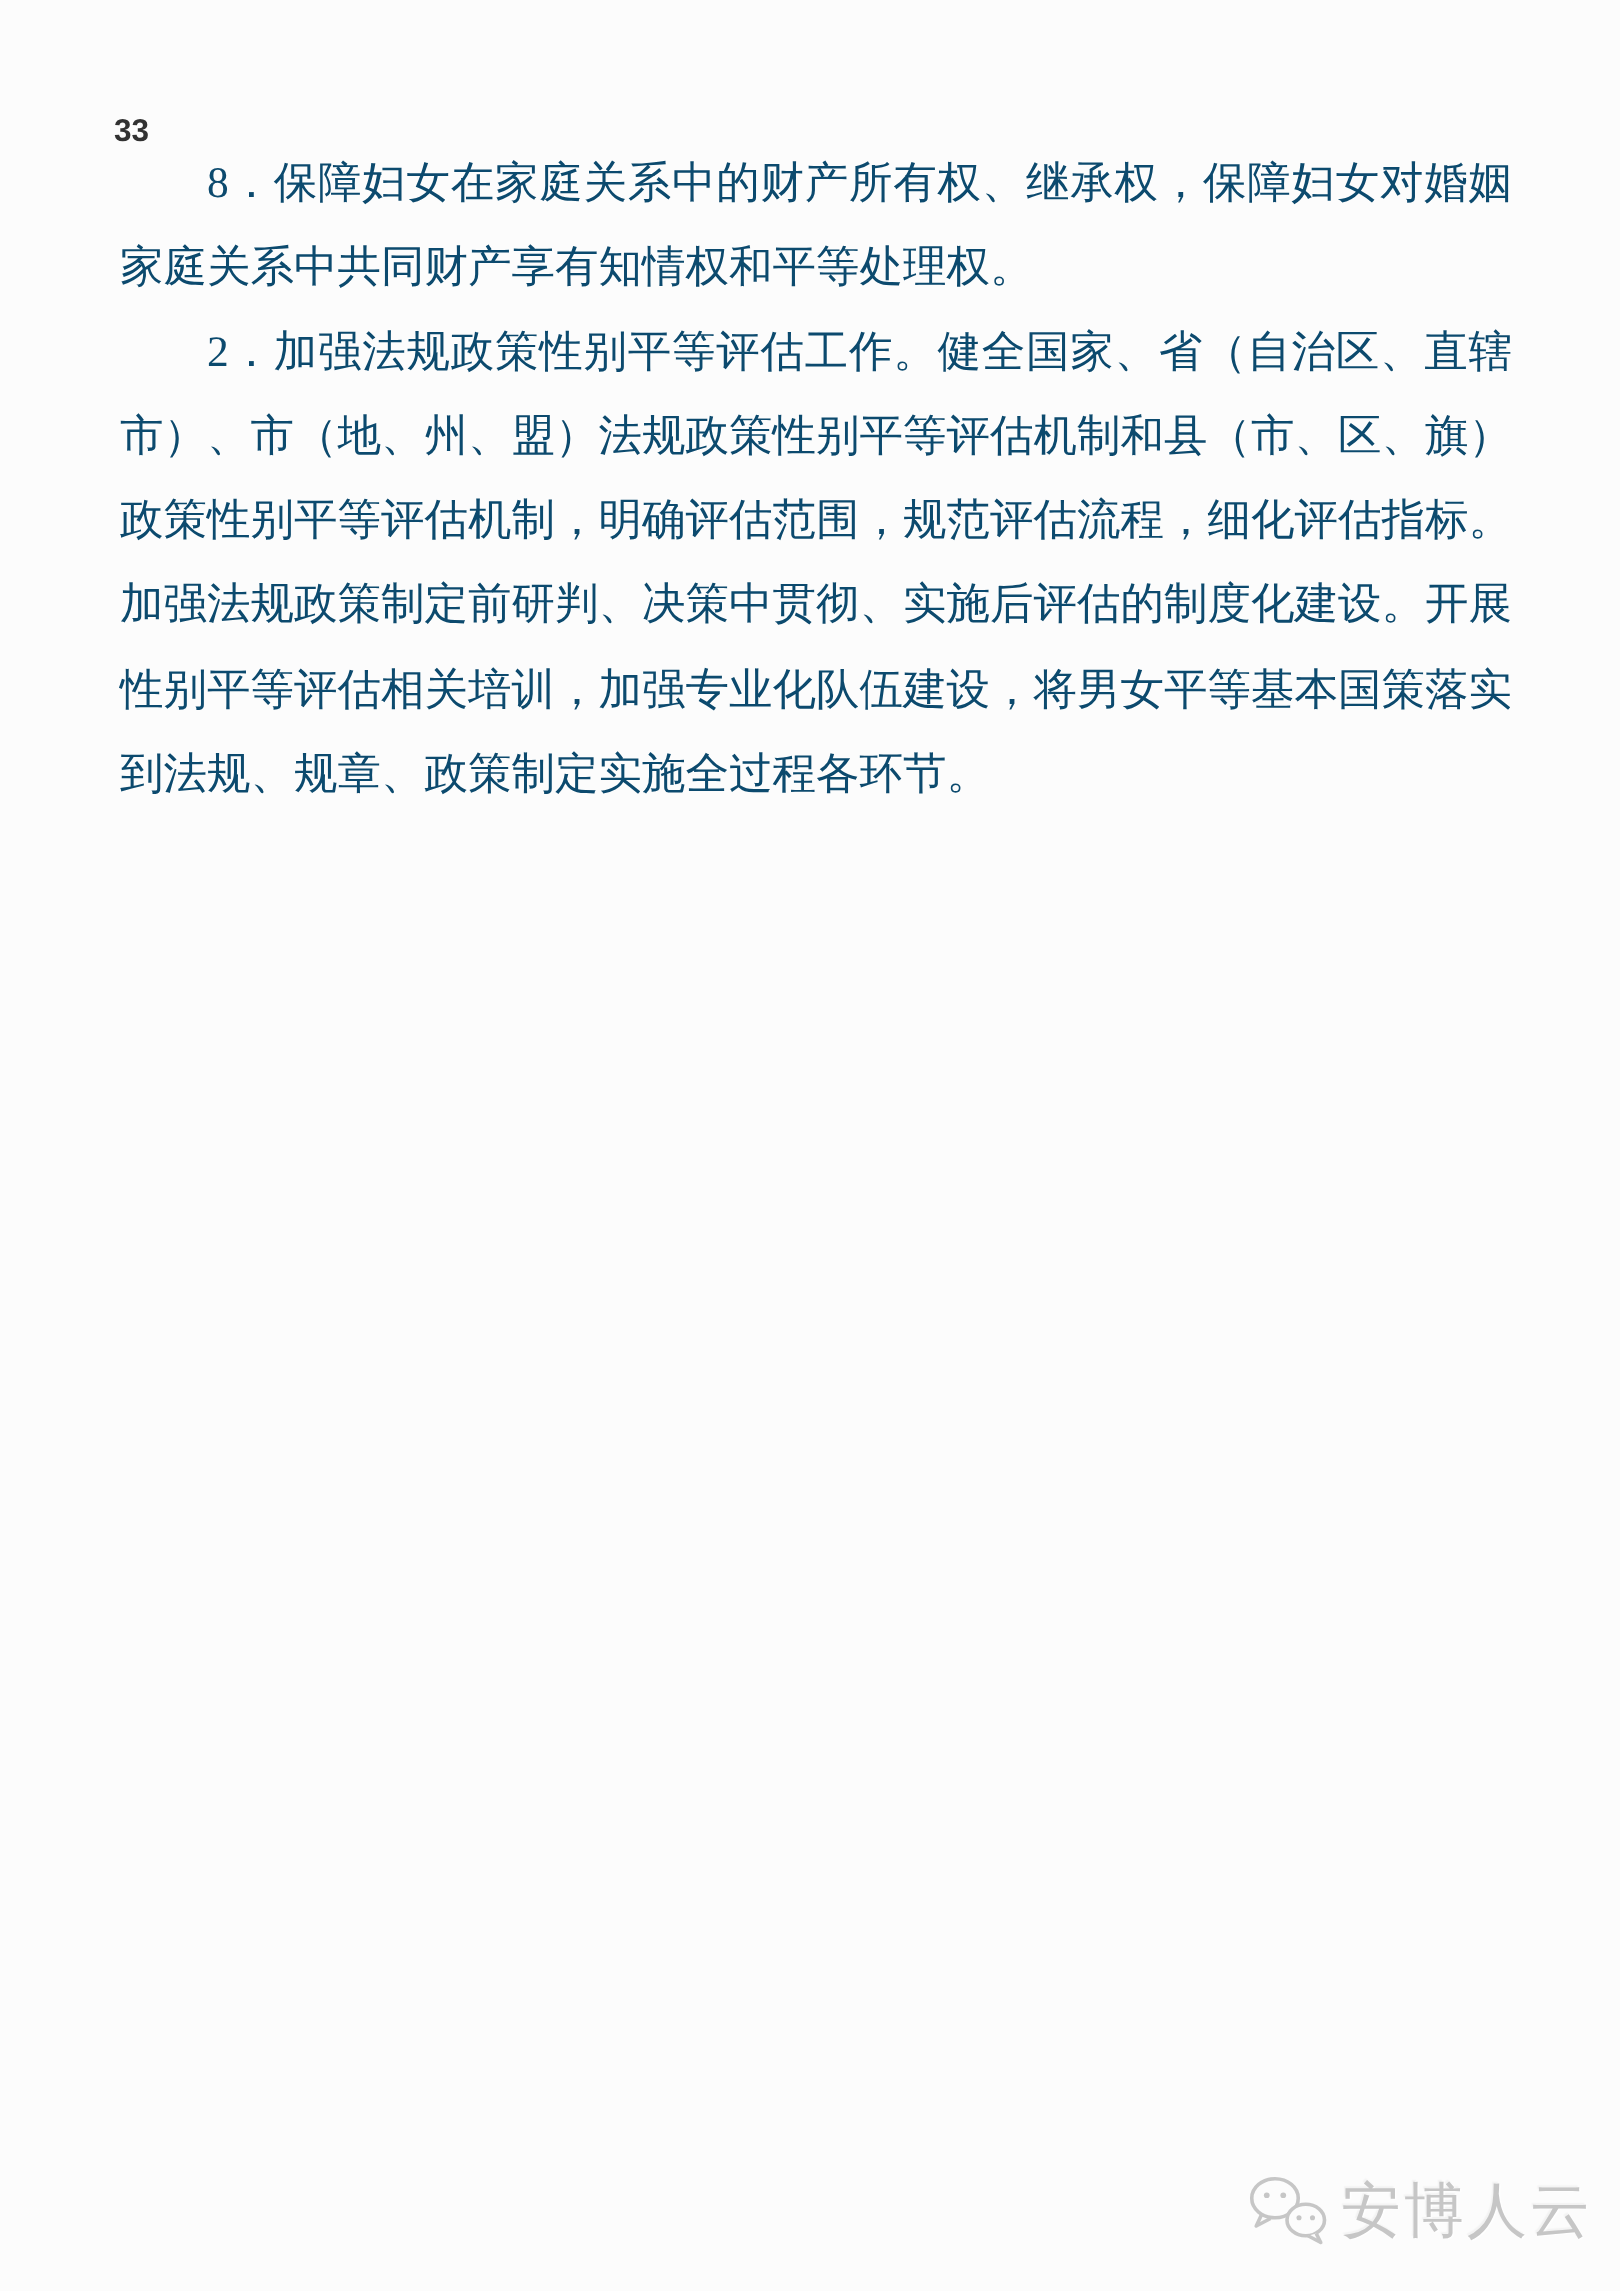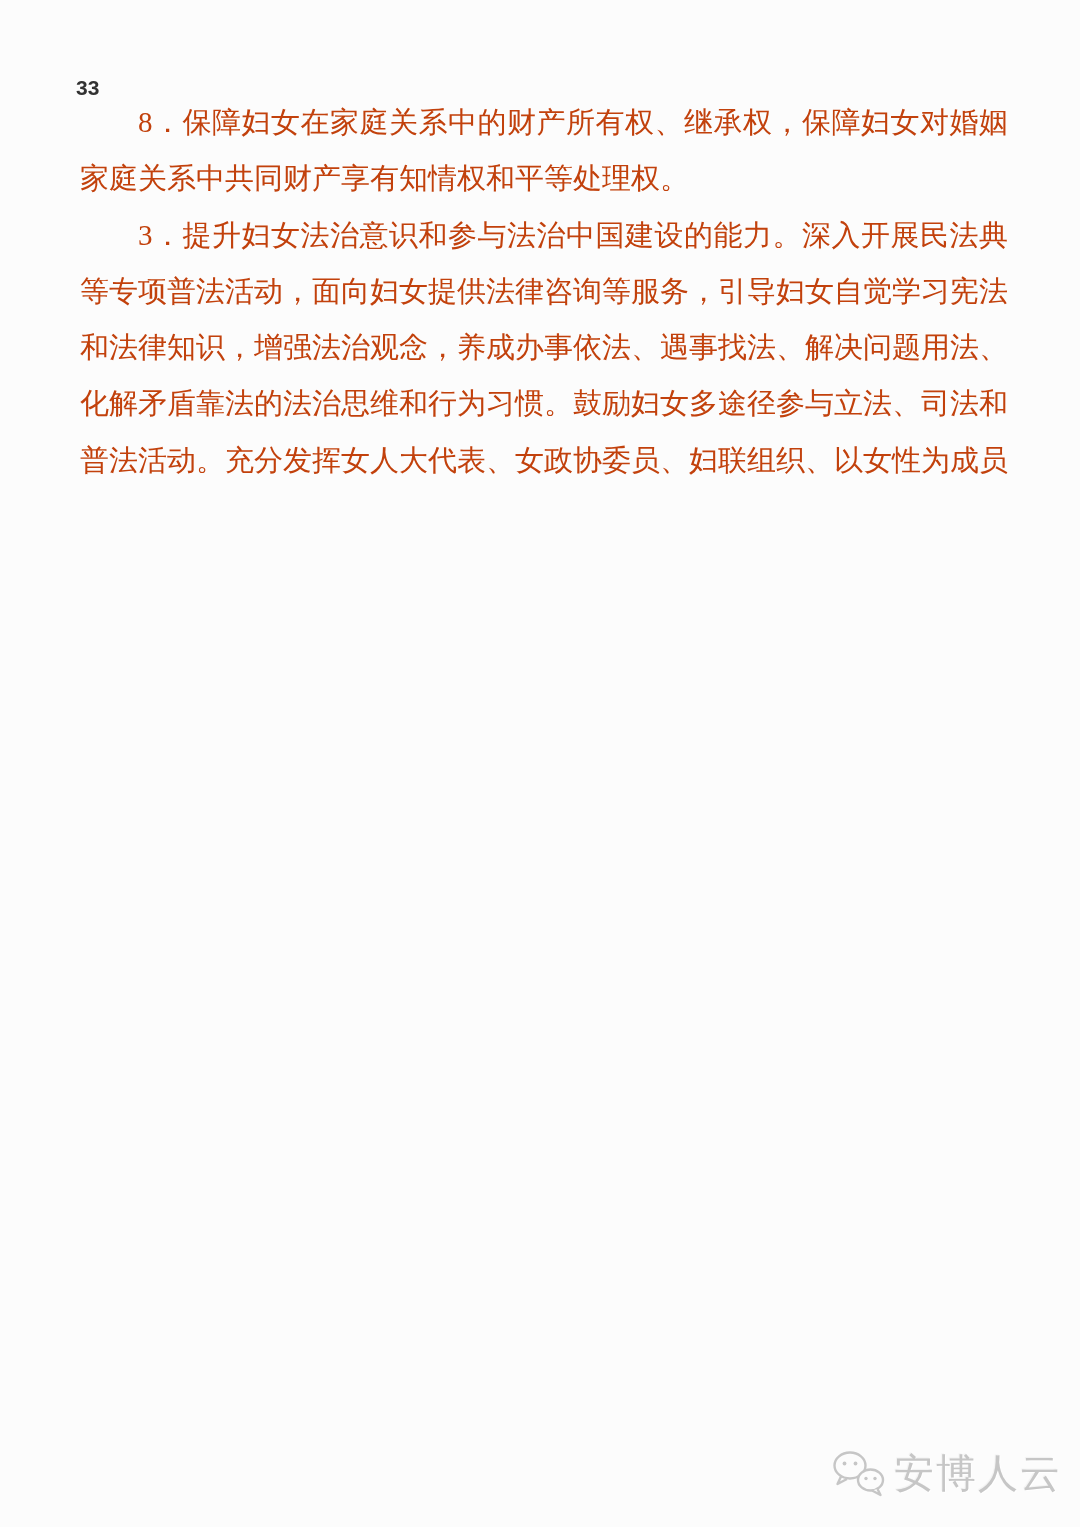--- a/index.html
+++ b/index.html
@@ -65,23 +65,23 @@
     display: block;
   }
 </style>
 </head>
 <body style="background: rgb(252, 252, 252);">
 
 <div class="page">
 
   <div class="page-number">33</div>
 
-  <div class="body-text" id="paragraphs" style="color: #c2410c;">
+  <div class="body-text" id="paragraphs" style="color: #0c4a6e;">
       <p>8．保障妇女在家庭关系中的财产所有权、继承权，保障妇女对婚姻家庭关系中共同财产享有知情权和平等处理权。</p>
-      <p>3．提升妇女法治意识和参与法治中国建设的能力。深入开展民法典等专项普法活动，面向妇女提供法律咨询等服务，引导妇女自觉学习宪法和法律知识，增强法治观念，养成办事依法、遇事找法、解决问题用法、化解矛盾靠法的法治思维和行为习惯。鼓励妇女多途径参与立法、司法和普法活动。充分发挥女人大代表、女政协委员、妇联组织、以女性为成员</p>
+      <p>2．加强法规政策性别平等评估工作。健全国家、省（自治区、直辖市）、市（地、州、盟）法规政策性别平等评估机制和县（市、区、旗）政策性别平等评估机制，明确评估范围，规范评估流程，细化评估指标。加强法规政策制定前研判、决策中贯彻、实施后评估的制度化建设。开展性别平等评估相关培训，加强专业化队伍建设，将男女平等基本国策落实到法规、规章、政策制定实施全过程各环节。</p>
     </div>
 
   <div class="watermark">
     <svg class="wm-icon" width="54" height="48" viewBox="0 0 54 48" xmlns="http://www.w3.org/2000/svg">
 
       <ellipse cx="18" cy="15.5" rx="15.5" ry="13" fill="none" stroke="#c6c6c6" stroke-width="2.4"></ellipse>
       <path d="M9 26.5 L5.5 34 L15 29" fill="none" stroke="#c6c6c6" stroke-width="2.4" stroke-linejoin="round"></path>
       <circle cx="12.5" cy="13.5" r="1.9" fill="#c6c6c6"></circle>
       <circle cx="23.5" cy="13.5" r="1.9" fill="#c6c6c6"></circle>
 

